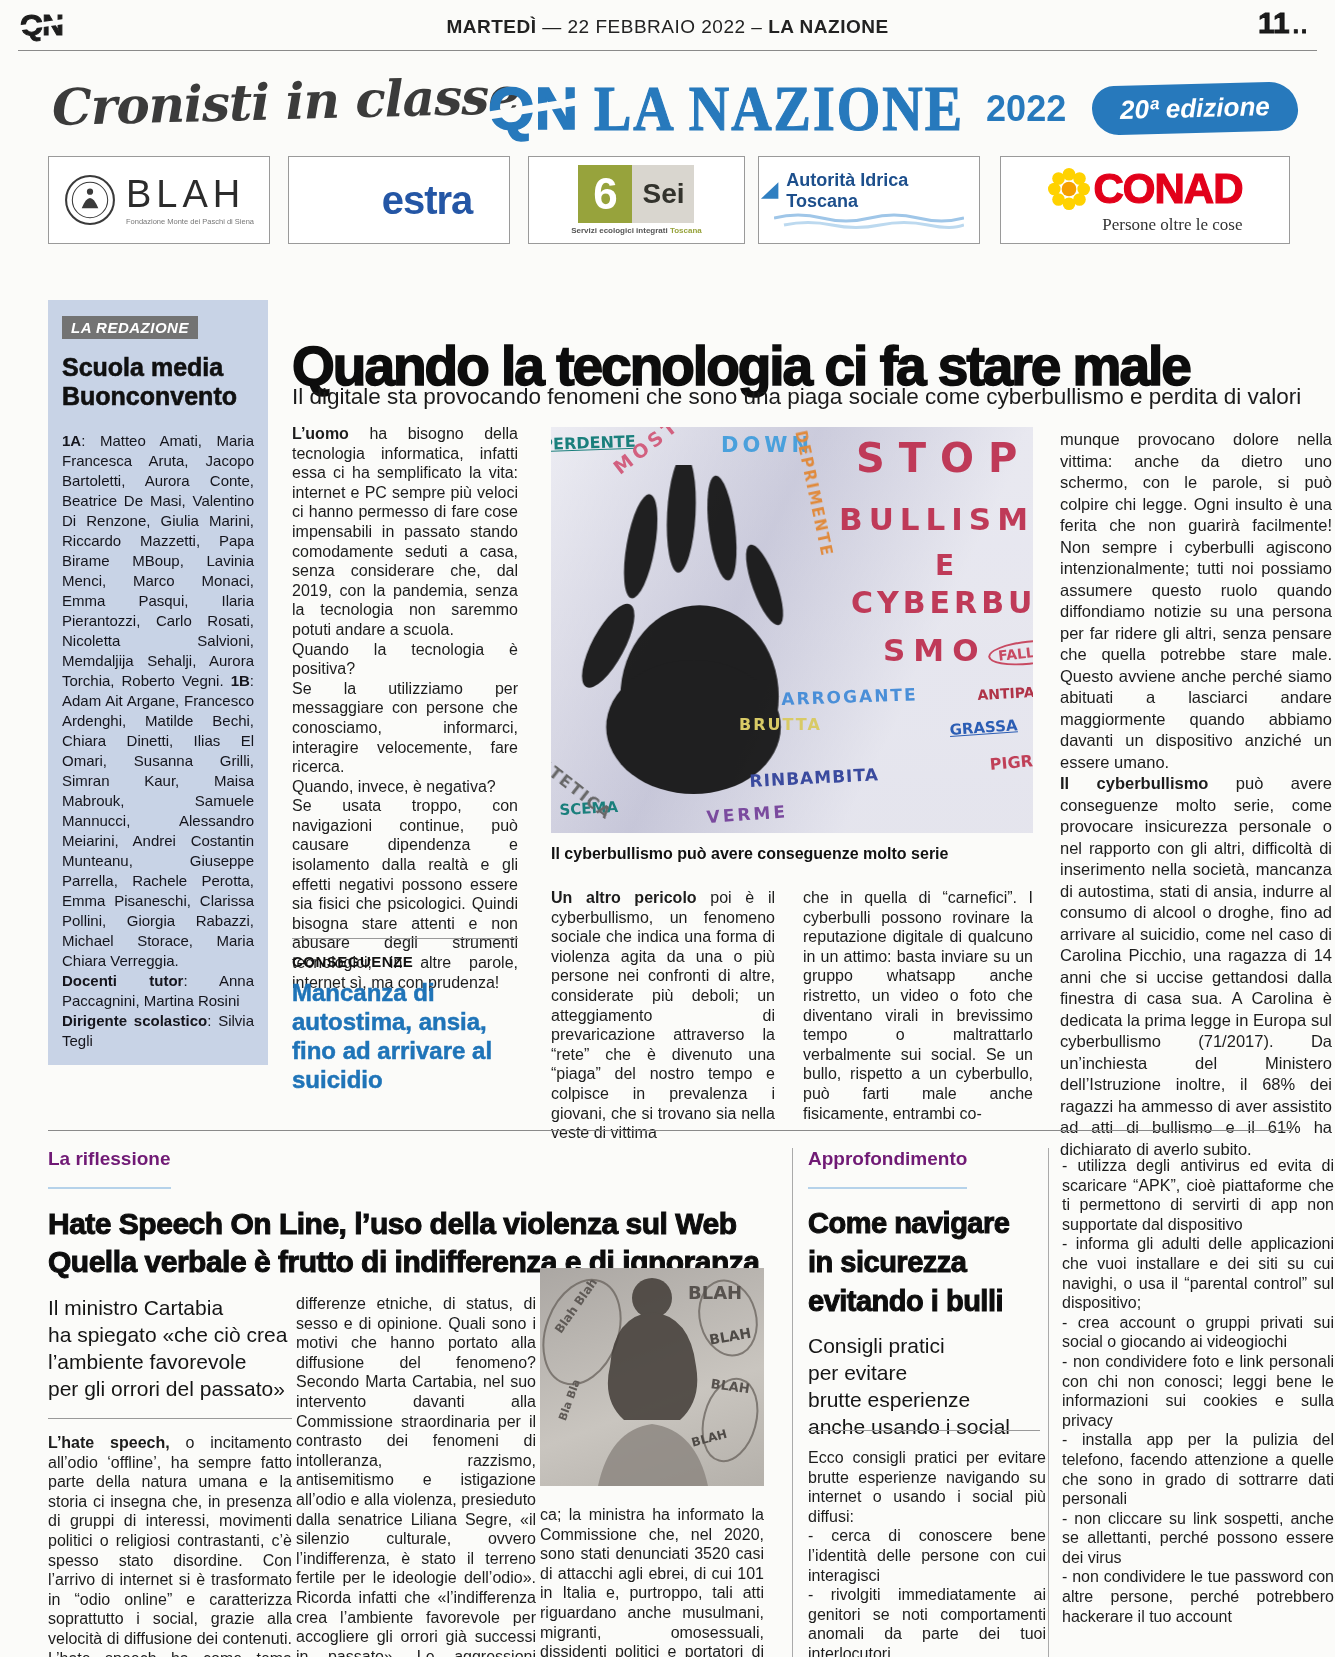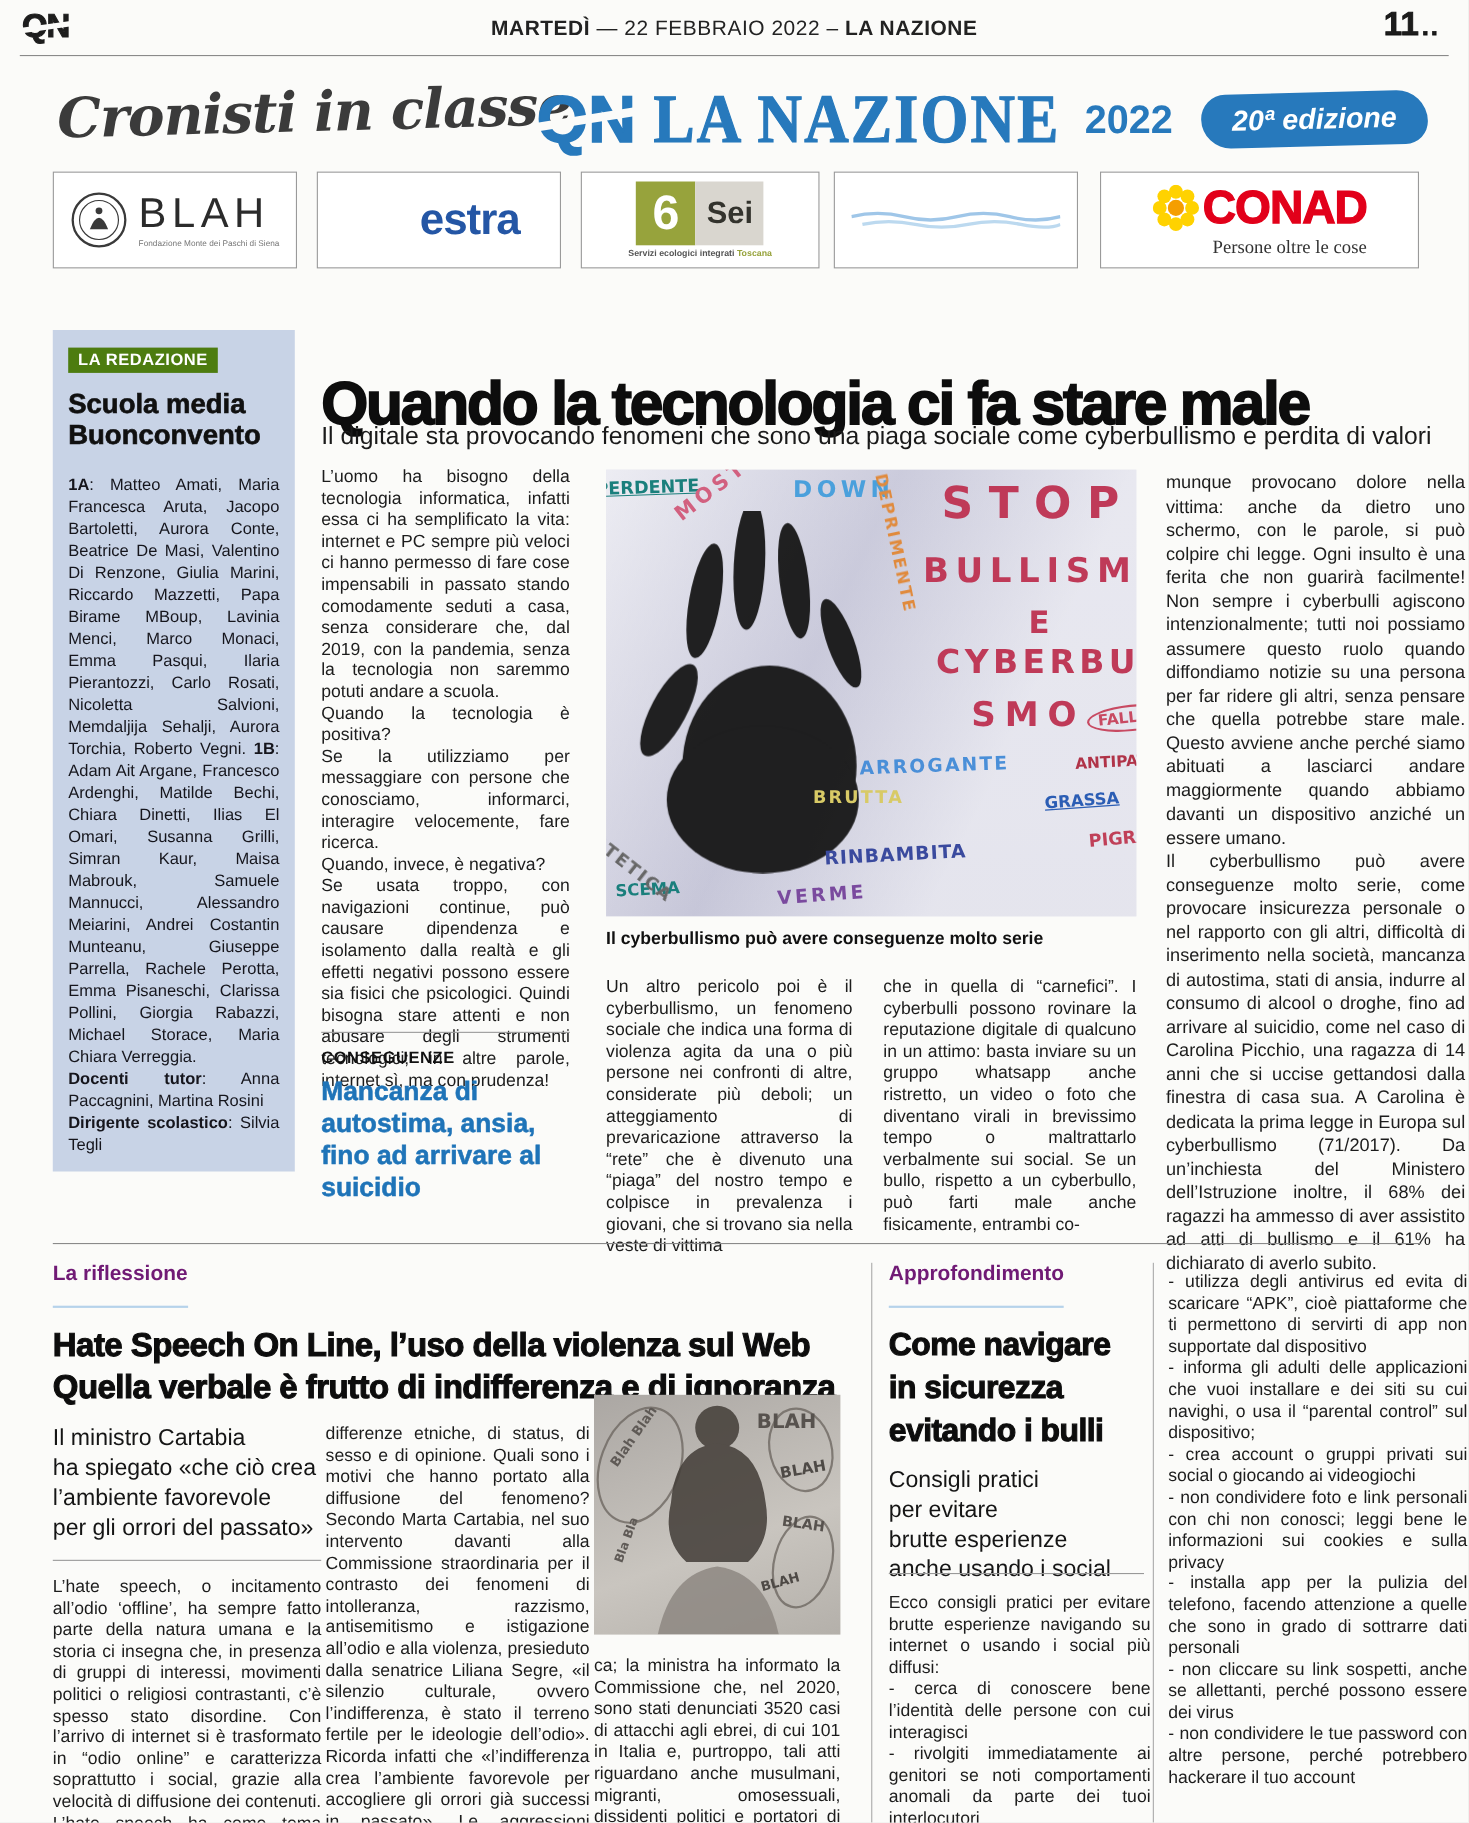--- a/index.html
+++ b/index.html
@@ -49,34 +49,34 @@
   .ait-wrap{display:flex;flex-direction:column;align-items:center;}
   .ait-row{display:flex;align-items:center;gap:6px;}
   .ait-name{font-size:18px;font-weight:700;color:#1d4f8c;}
   .conad-wrap{display:flex;flex-direction:column;align-items:flex-end;}
   .conad-row{display:flex;align-items:center;gap:4px;}
   .conad-name{font-size:42px;font-weight:700;color:#e2001a;letter-spacing:-1px;-webkit-text-stroke:1.2px #e2001a;}
   .conad-sub{font-family:"Liberation Serif",serif;font-size:17px;color:#333;margin-top:2px;}
   
   .sidebar{position:absolute;left:48px;top:300px;width:220px;height:765px;background:#c8d3e6;
       box-sizing:border-box;padding:16px 14px;overflow:hidden;}
-  .red-badge{display:inline-block;background:#4d7c0f;color:#fff;font-weight:700;font-size:15px;
-      letter-spacing:.5px;padding:3px 9px;}
+  .red-badge{display:inline-block;background:#737373;color:#fff;font-weight:700;font-size:15px;
+      letter-spacing:.5px;padding:3px 9px;font-style:italic;}
   .school{font-size:25px;font-weight:700;line-height:29px;color:#101010;margin-top:14px;white-space:pre-line;
       -webkit-text-stroke:.6px #101010;}
   .side-body{margin-top:20px;font-size:15px;line-height:20px;font-weight:500;text-align:justify;color:#15151c;
       white-space:pre-line;}
   .side-body b{font-weight:700;}
   
   .h-main{position:absolute;left:292px;top:302px;width:1042px;font-size:55px;line-height:1;font-weight:700;
       letter-spacing:-2px;color:#0d0d0d;-webkit-text-stroke:1.6px #0d0d0d;}
   .subhead{position:absolute;left:292px;top:384px;width:1040px;font-size:22.5px;color:#1a1a1a;}
   .body{font-size:16px;line-height:19.6px;text-align:justify;color:#1c1c1c;}
   .body p{margin:0;}
-  .body b{font-weight:400;}
+  .body b{font-weight:700;}
   .colA{position:absolute;left:292px;top:424px;width:226px;}
   .colB{position:absolute;left:551px;top:888px;width:224px;}
   .colC{position:absolute;left:803px;top:888px;width:230px;}
   .colD{position:absolute;left:1060px;top:429px;width:272px;font-size:16.5px;line-height:21.5px;}
   .conseg{position:absolute;left:292px;top:938px;width:226px;border-top:1px solid #999;padding-top:14px;}
   .conseg-label{font-size:15px;font-weight:700;letter-spacing:.5px;color:#111;}
   .conseg-title{margin-top:8px;font-size:24px;line-height:29px;font-weight:700;color:#1f74b8;
       -webkit-text-stroke:.5px #1f74b8;}
   
   .photo{position:absolute;left:551px;top:427px;width:482px;height:406px;overflow:hidden;
@@ -157,20 +157,26 @@
     <div class="sei-wrap">
       <div class="sei-row">
         <div class="sei-six">6</div>
         <div class="sei-name">Sei</div>
       </div>
       <div class="sei-sub"><span>Servizi ecologici integrati </span><i>Toscana</i></div>
     </div>
   </div>
   <div class="sp sp4">
     <div class="ait-wrap">
+      <div class="ait-row">
+        <svg width="22" height="20" viewBox="0 0 22 20">
+            <path d="M2 18 L20 1 L20 18 Z" fill="#2f7fc1"></path>
+          </svg>
+        <span class="ait-name">Autorità Idrica Toscana</span>
+      </div>
       <svg width="190" height="18" viewBox="0 0 190 18">
         <path d="M0 6 Q24 0 48 6 T96 6 T144 6 T190 6" fill="none" stroke="#9fc6e8" stroke-width="3"></path>
         <path d="M10 13 Q34 8 58 13 T106 13 T154 13 T190 13" fill="none" stroke="#bcd9ef" stroke-width="3"></path>
       </svg>
     </div>
   </div>
   <div class="sp sp5">
     <div class="conad-wrap">
       <div class="conad-row">
         <svg width="42" height="42" viewBox="0 0 40 40">

